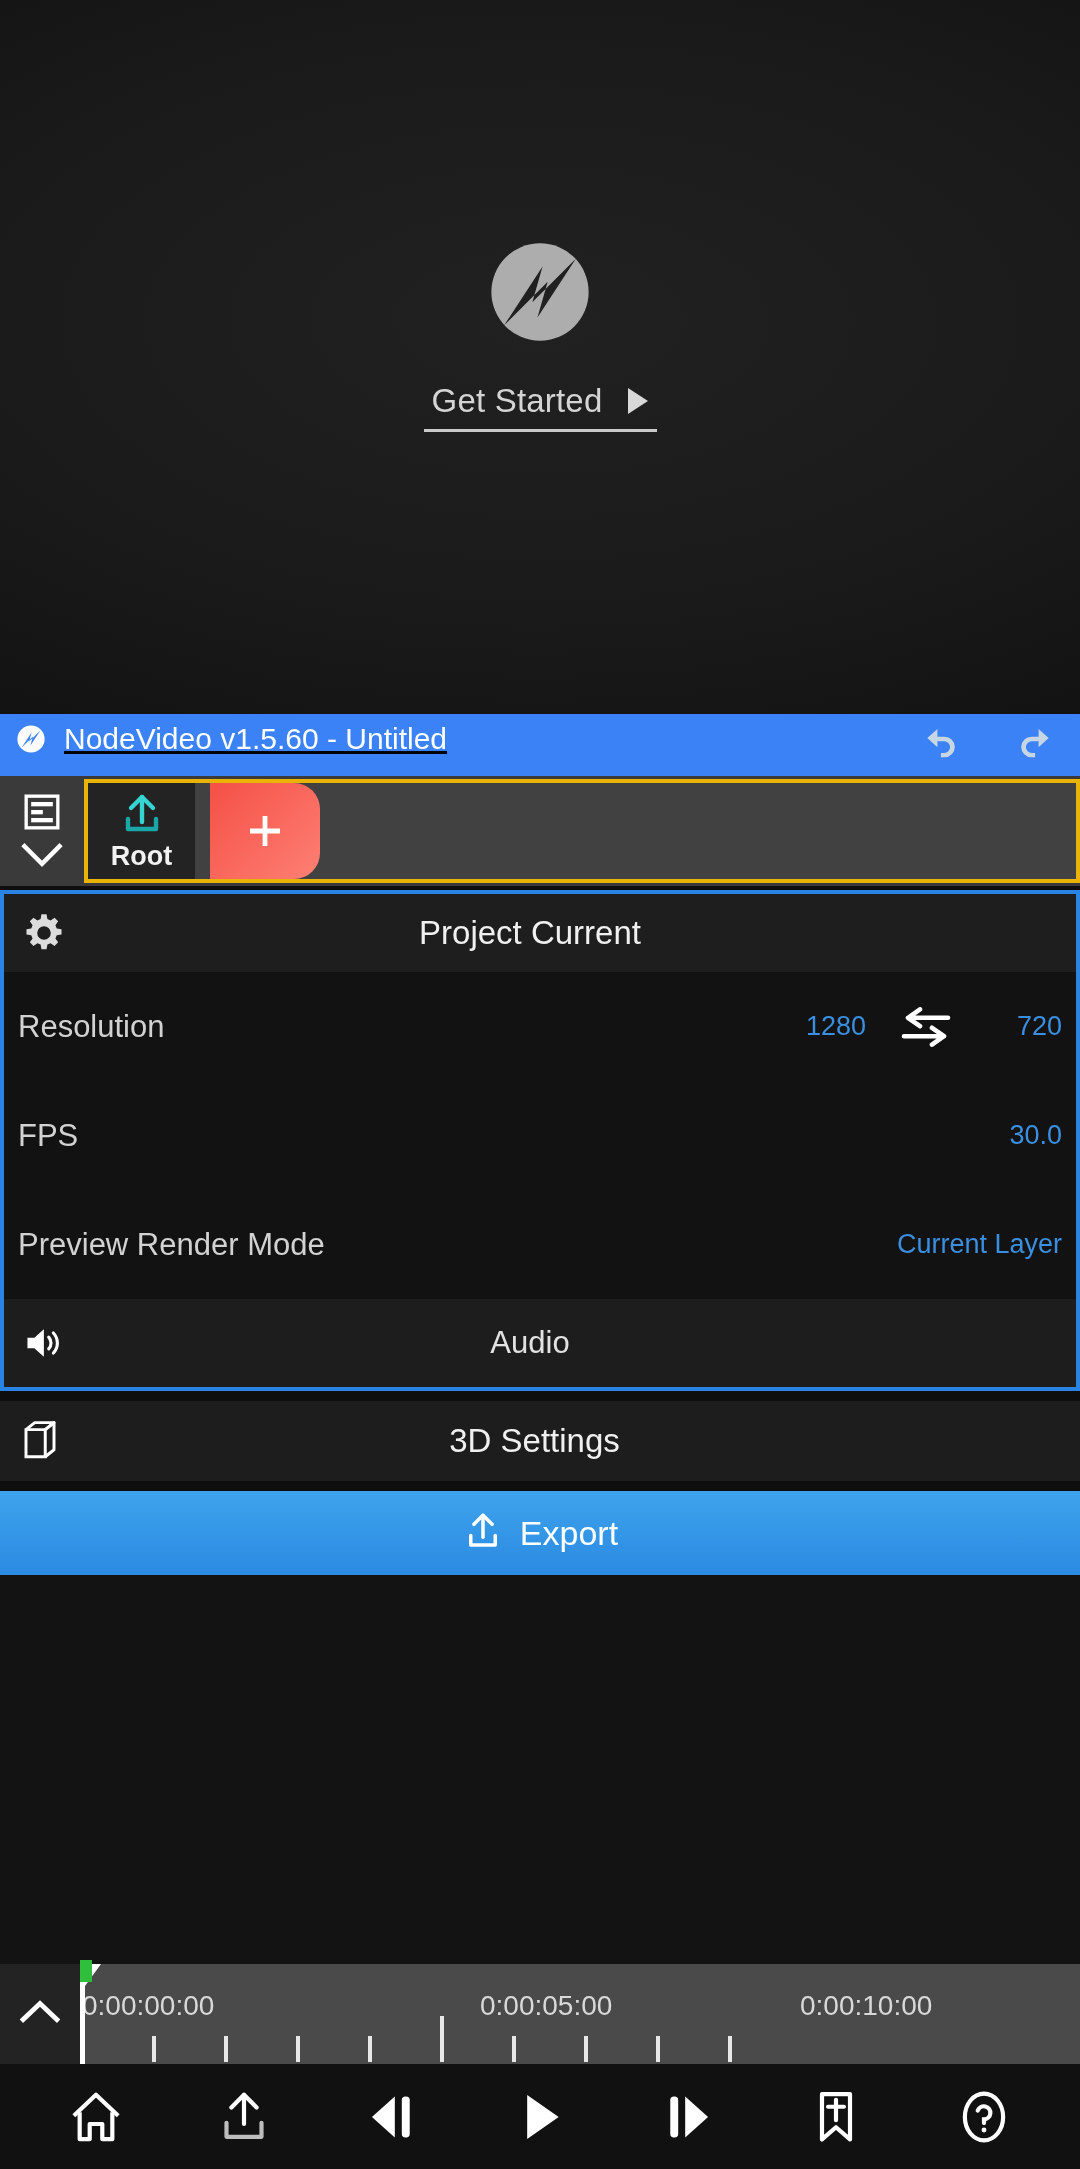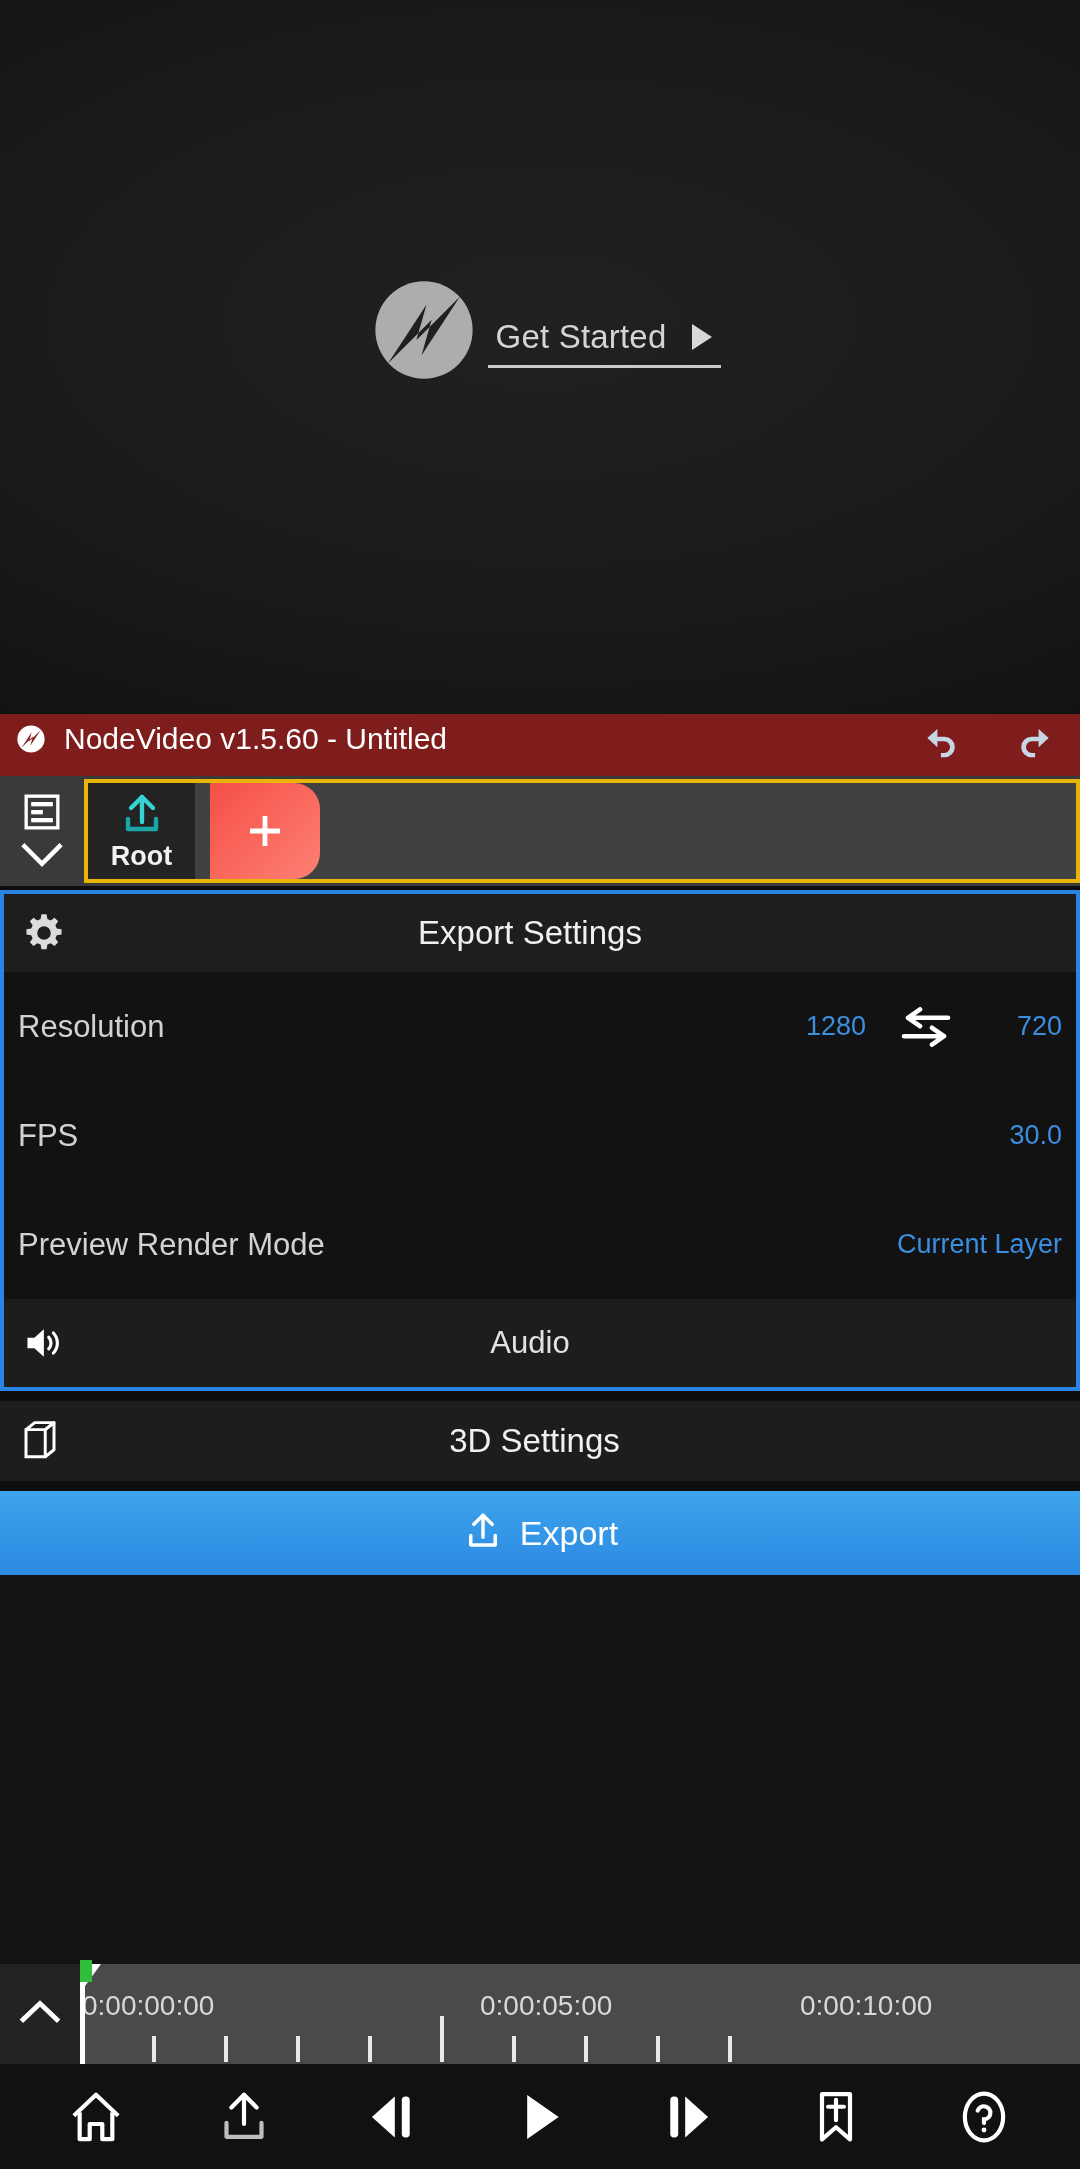--- a/index.html
+++ b/index.html
@@ -8,34 +8,34 @@
 
   #app { position:relative; width:1080px; height:2169px; background:#0e0e0e; display:flex; flex-direction:column; }
 
   
   .preview {
     position:relative; height:714px; width:100%;
     background:
       radial-gradient(ellipse 120% 90% at 50% 45%, #212121 0%, #1a1a1a 45%, #121212 75%, #0c0c0c 100%);
     display:flex; align-items:center; justify-content:center;
   }
-  .splash { display:flex; align-items:center; margin-top:-55px; }
+  .splash { display:flex; flex-direction:column; align-items:center; margin-top:-55px; }
   .logo-wrap { width:128px; height:128px; }
   .getstarted-row {
     display:flex; align-items:center; justify-content:center; gap:26px;
     margin-top:26px; padding:0 2px 9px 2px;
     border-bottom:3px solid #c9c9c9; min-width:233px;
   }
   .getstarted-label { color:#d4d4d4; font-size:33px; letter-spacing:.2px; }
   .play-tri { width:0;height:0;border-left:20px solid #d8d8d8;border-top:13px solid transparent;border-bottom:13px solid transparent; }
 
   
   .titlebar {
-    height:62px; background:#7f1d1d; display:flex; align-items:center;
-    padding:0 0 12px 14px; flex:0 0 62px;
+    height:62px; background:#3b82f6; display:flex; align-items:center;
+    padding:0 0 12px 14px; flex:0 0 62px;text-decoration:underline;
   }
   .tb-logo { width:34px;height:34px; flex:0 0 34px; }
   .tb-title { color:#ffffff; font-size:30px; margin-left:16px; flex:1; white-space:nowrap; }
   .tb-btn { width:92px; height:62px; display:flex;align-items:center;justify-content:center; }
   .tb-btn svg { width:44px;height:44px; }
 
   
   .layerbar { height:110px; background:#3a3a3a; display:flex; align-items:stretch; flex:0 0 110px; }
   .layerbar-left { width:84px; display:flex; flex-direction:column; align-items:center; justify-content:center; gap:2px; background:#3a3a3a; }
   .lb-icon { width:46px; height:46px; display:flex;align-items:center;justify-content:center; }
@@ -207,21 +207,21 @@
 
   <div class="settings-panel">
 
     <div class="ps-header">
       <span class="gear">
         <svg viewBox="0 0 24 24" aria-hidden="true">
           <path d="M12 8.3 A3.7 3.7 0 1 0 12 15.7 A3.7 3.7 0 1 0 12 8.3 Z
                    M10.6 1.8 h2.8 l.45 2.6 1.75 .73 2.15-1.5 1.98 1.98 -1.5 2.15 .73 1.75 2.6 .45 v2.8 l-2.6 .45 -.73 1.75 1.5 2.15 -1.98 1.98 -2.15-1.5 -1.75 .73 -.45 2.6 h-2.8 l-.45-2.6 -1.75-.73 -2.15 1.5 -1.98-1.98 1.5-2.15 -.73-1.75 -2.6-.45 v-2.8 l2.6-.45 .73-1.75 -1.5-2.15 1.98-1.98 2.15 1.5 1.75-.73 Z" fill="#dcdcdc" fill-rule="evenodd"></path>
         </svg>
       </span>
-      <span class="ps-header-title">Export Settings</span>
+      <span class="ps-header-title">Project Current</span>
     </div>
 
     <div class="ps-row">
       <span class="ps-label">Resolution</span>
       <span class="ps-res-wrap">
         <span class="ps-value ps-res-w">1280</span>
         <span class="ps-swap">
           <svg viewBox="0 0 26 20" aria-hidden="true">
             <path d="M24 5.4 L4 5.4 M10 1.2 L4 5.4 L10 9.6" fill="none" stroke="#ffffff" stroke-width="2.3" stroke-linecap="round" stroke-linejoin="round"></path>
             <path d="M2 14.6 L22 14.6 M16 10.4 L22 14.6 L16 18.8" fill="none" stroke="#ffffff" stroke-width="2.3" stroke-linecap="round" stroke-linejoin="round"></path>

